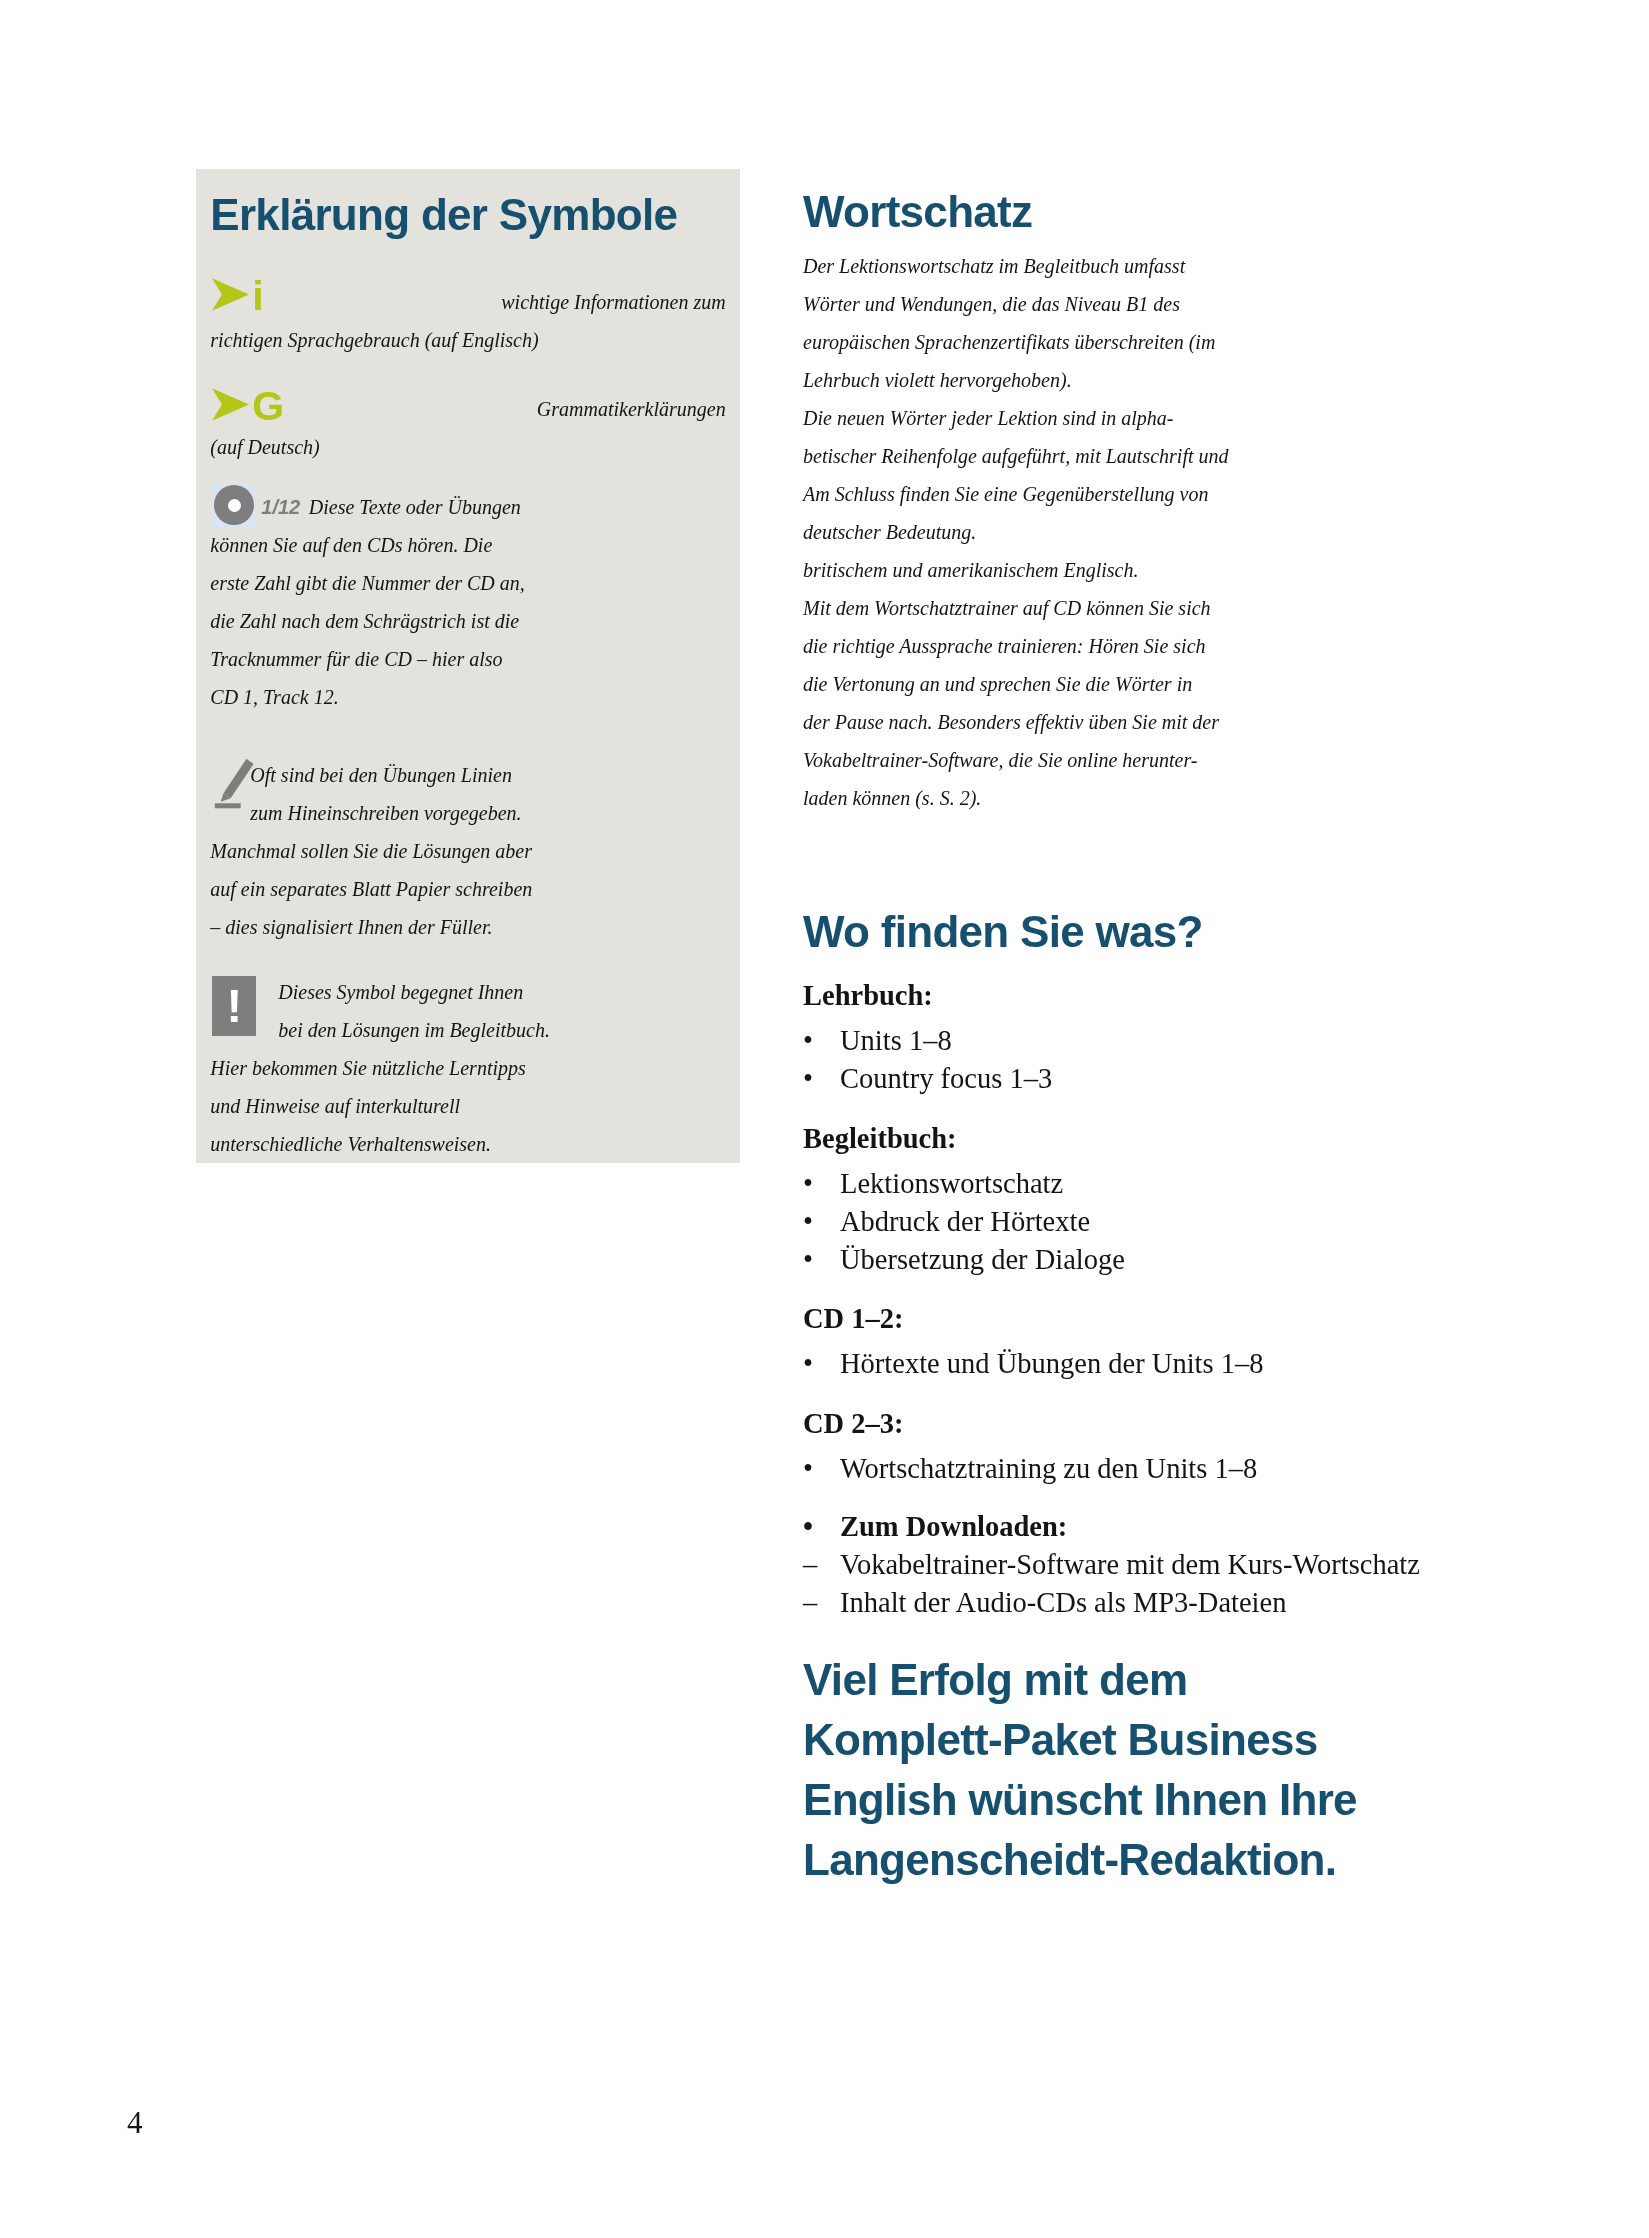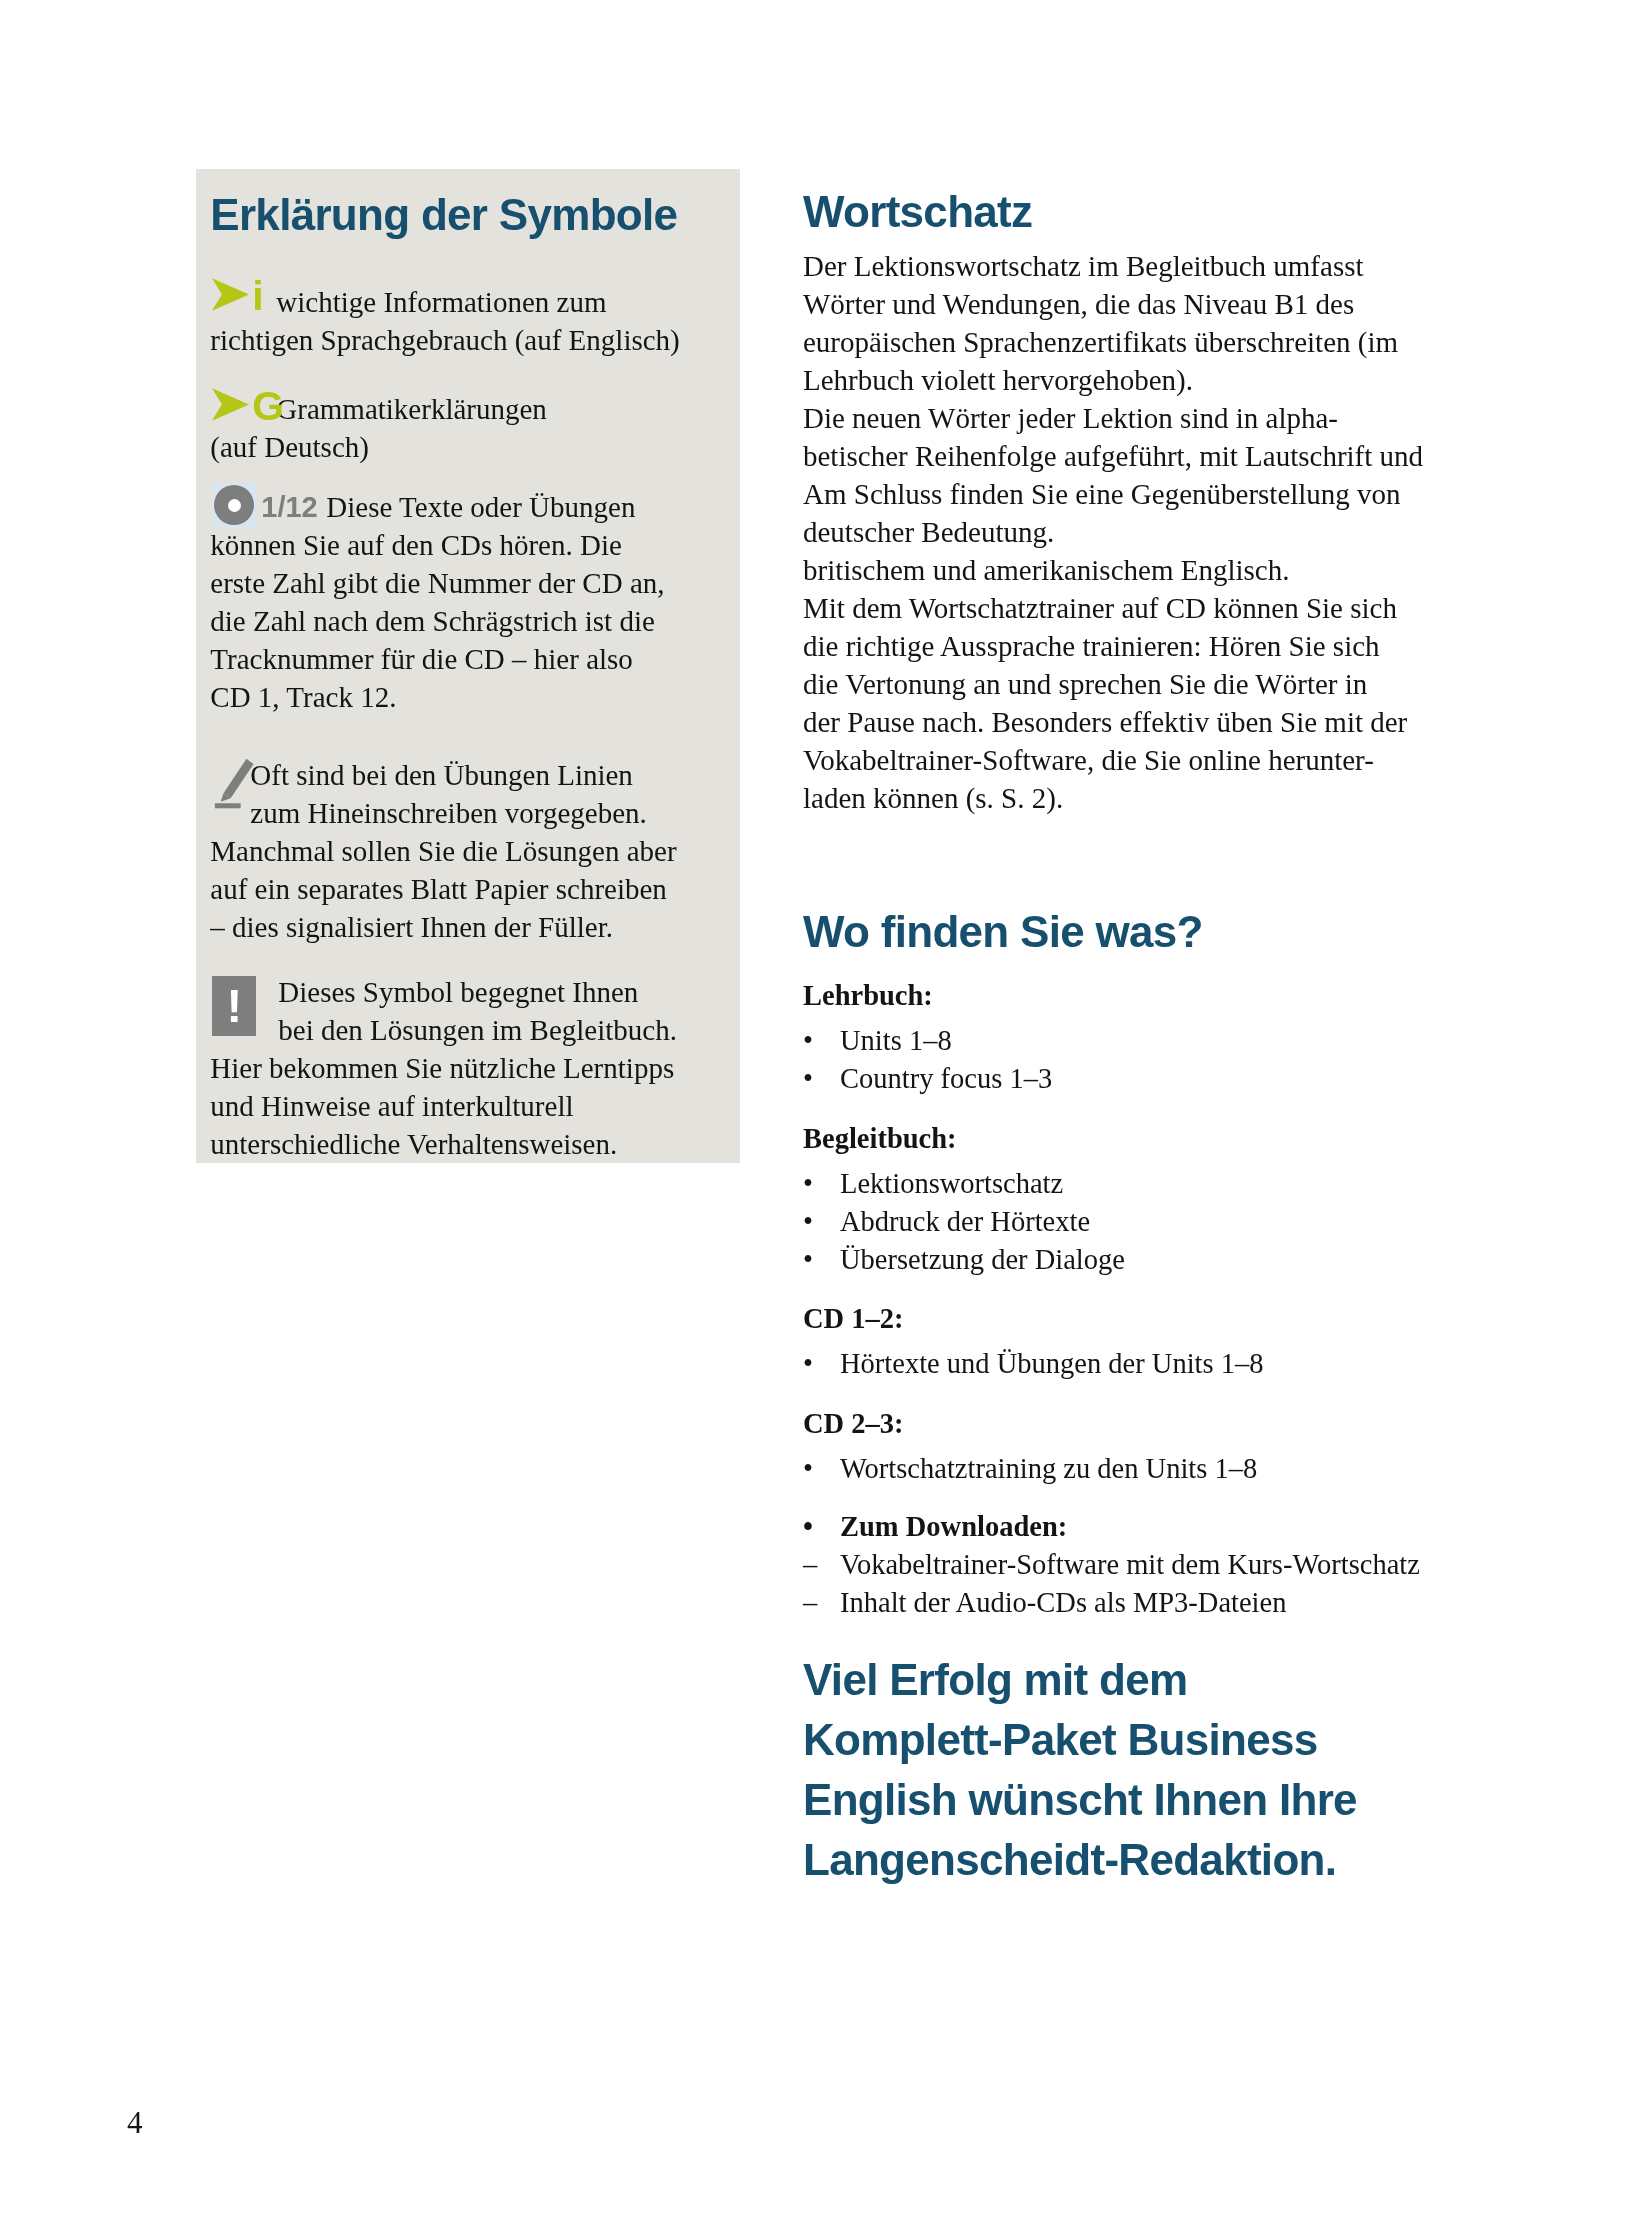--- a/index.html
+++ b/index.html
@@ -30,22 +30,22 @@
   }
   .sym-item { position:relative; }
   .sym-icon { position:absolute; left:2.1px; top:1.4px; display:flex; align-items:flex-start; }
   .green-letter {
     font-family:"Liberation Sans", sans-serif;
     font-weight:bold;
     font-size:41px; line-height:36px;
     color:#b5c617;
     margin-left:2.9px;
   }
-  .line { font-size:29px; line-height:38px; white-space:nowrap; }
-  .ind-92 { padding-left:66px; }
+  .line { font-size:20px; line-height:38px; white-space:nowrap;font-style:italic; }
+  .ind-92 { padding-left:66px;text-align:right; }
   .ind-72 { padding-left:51px; }
   .ind-56 { padding-left:40px; }
   .ind-95 { padding-left:68px; }
   .cd-ref {
     font-family:"Liberation Sans", sans-serif;
     font-weight:bold;
     color:#7e7e7e;
     margin-right:8.6px;
   }
   .cd-icon {

